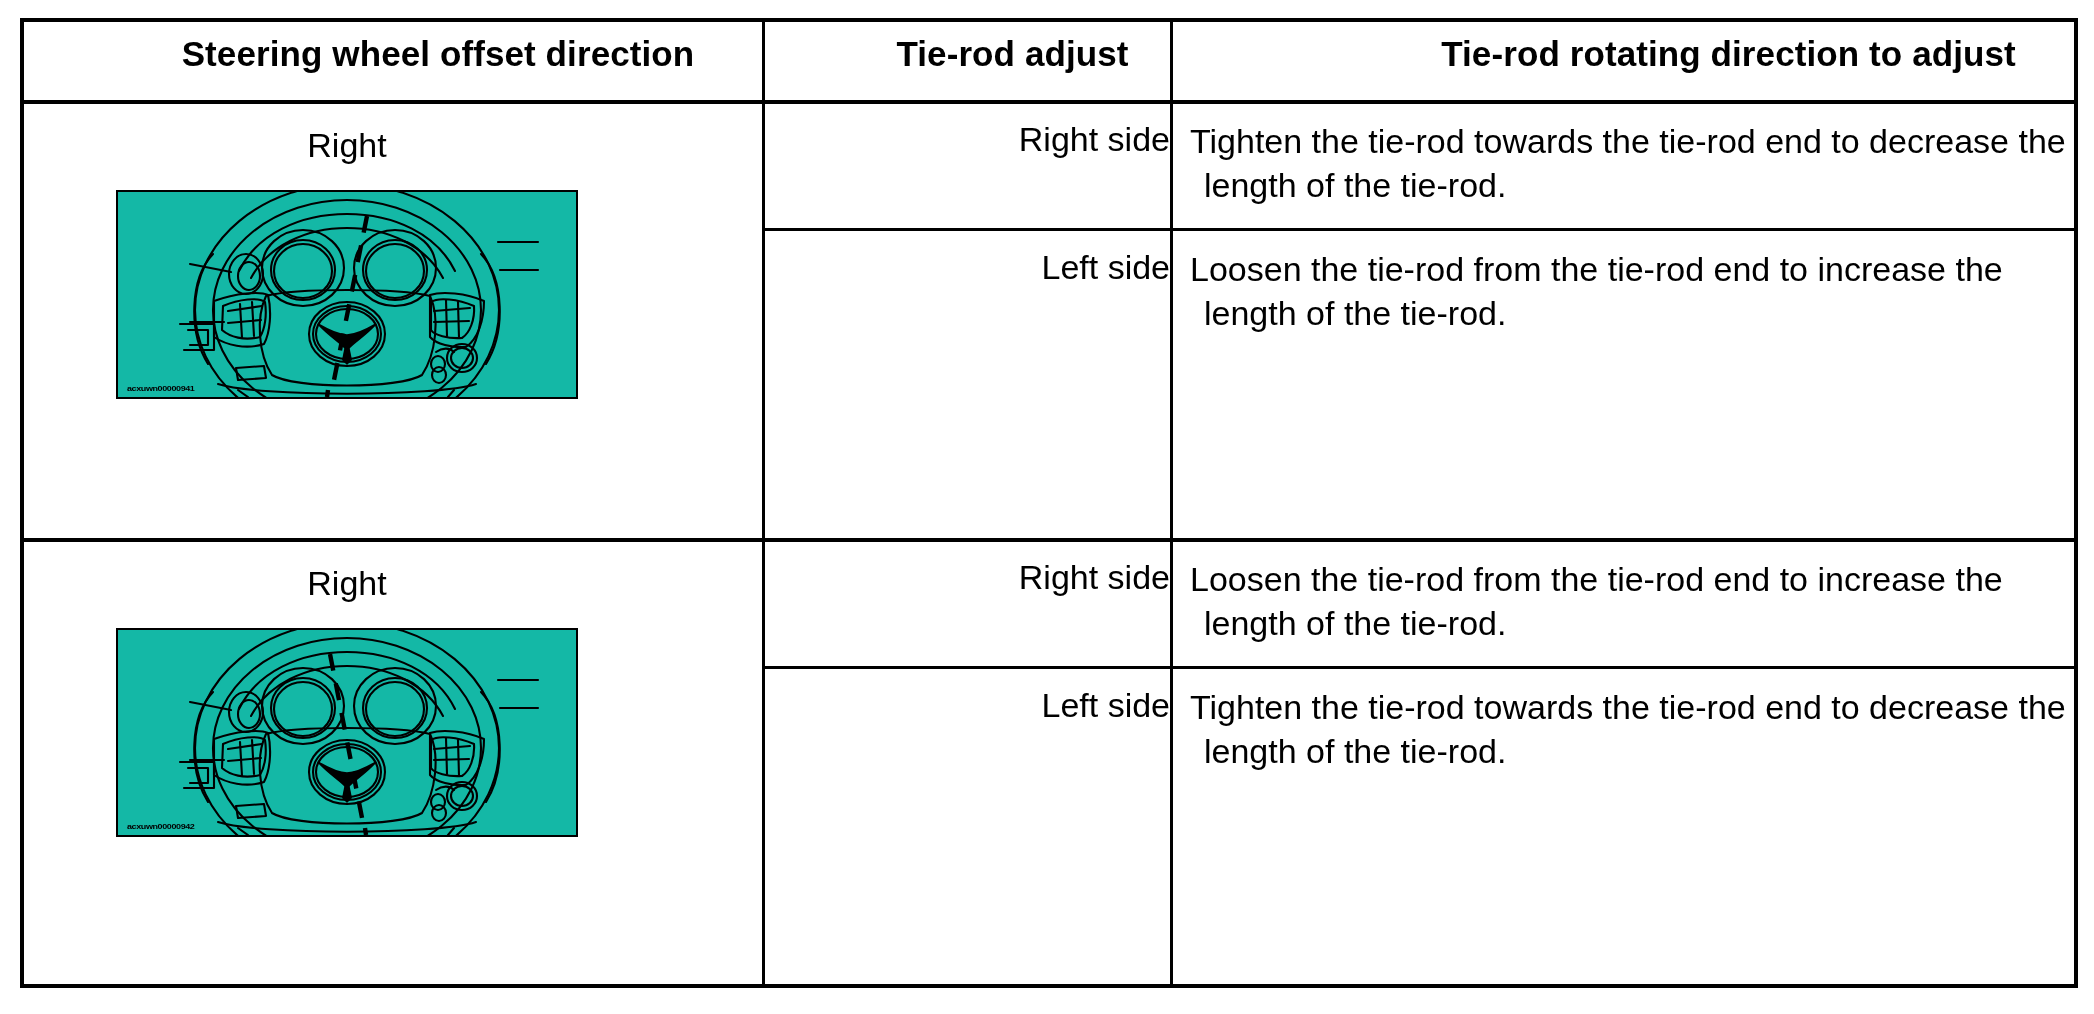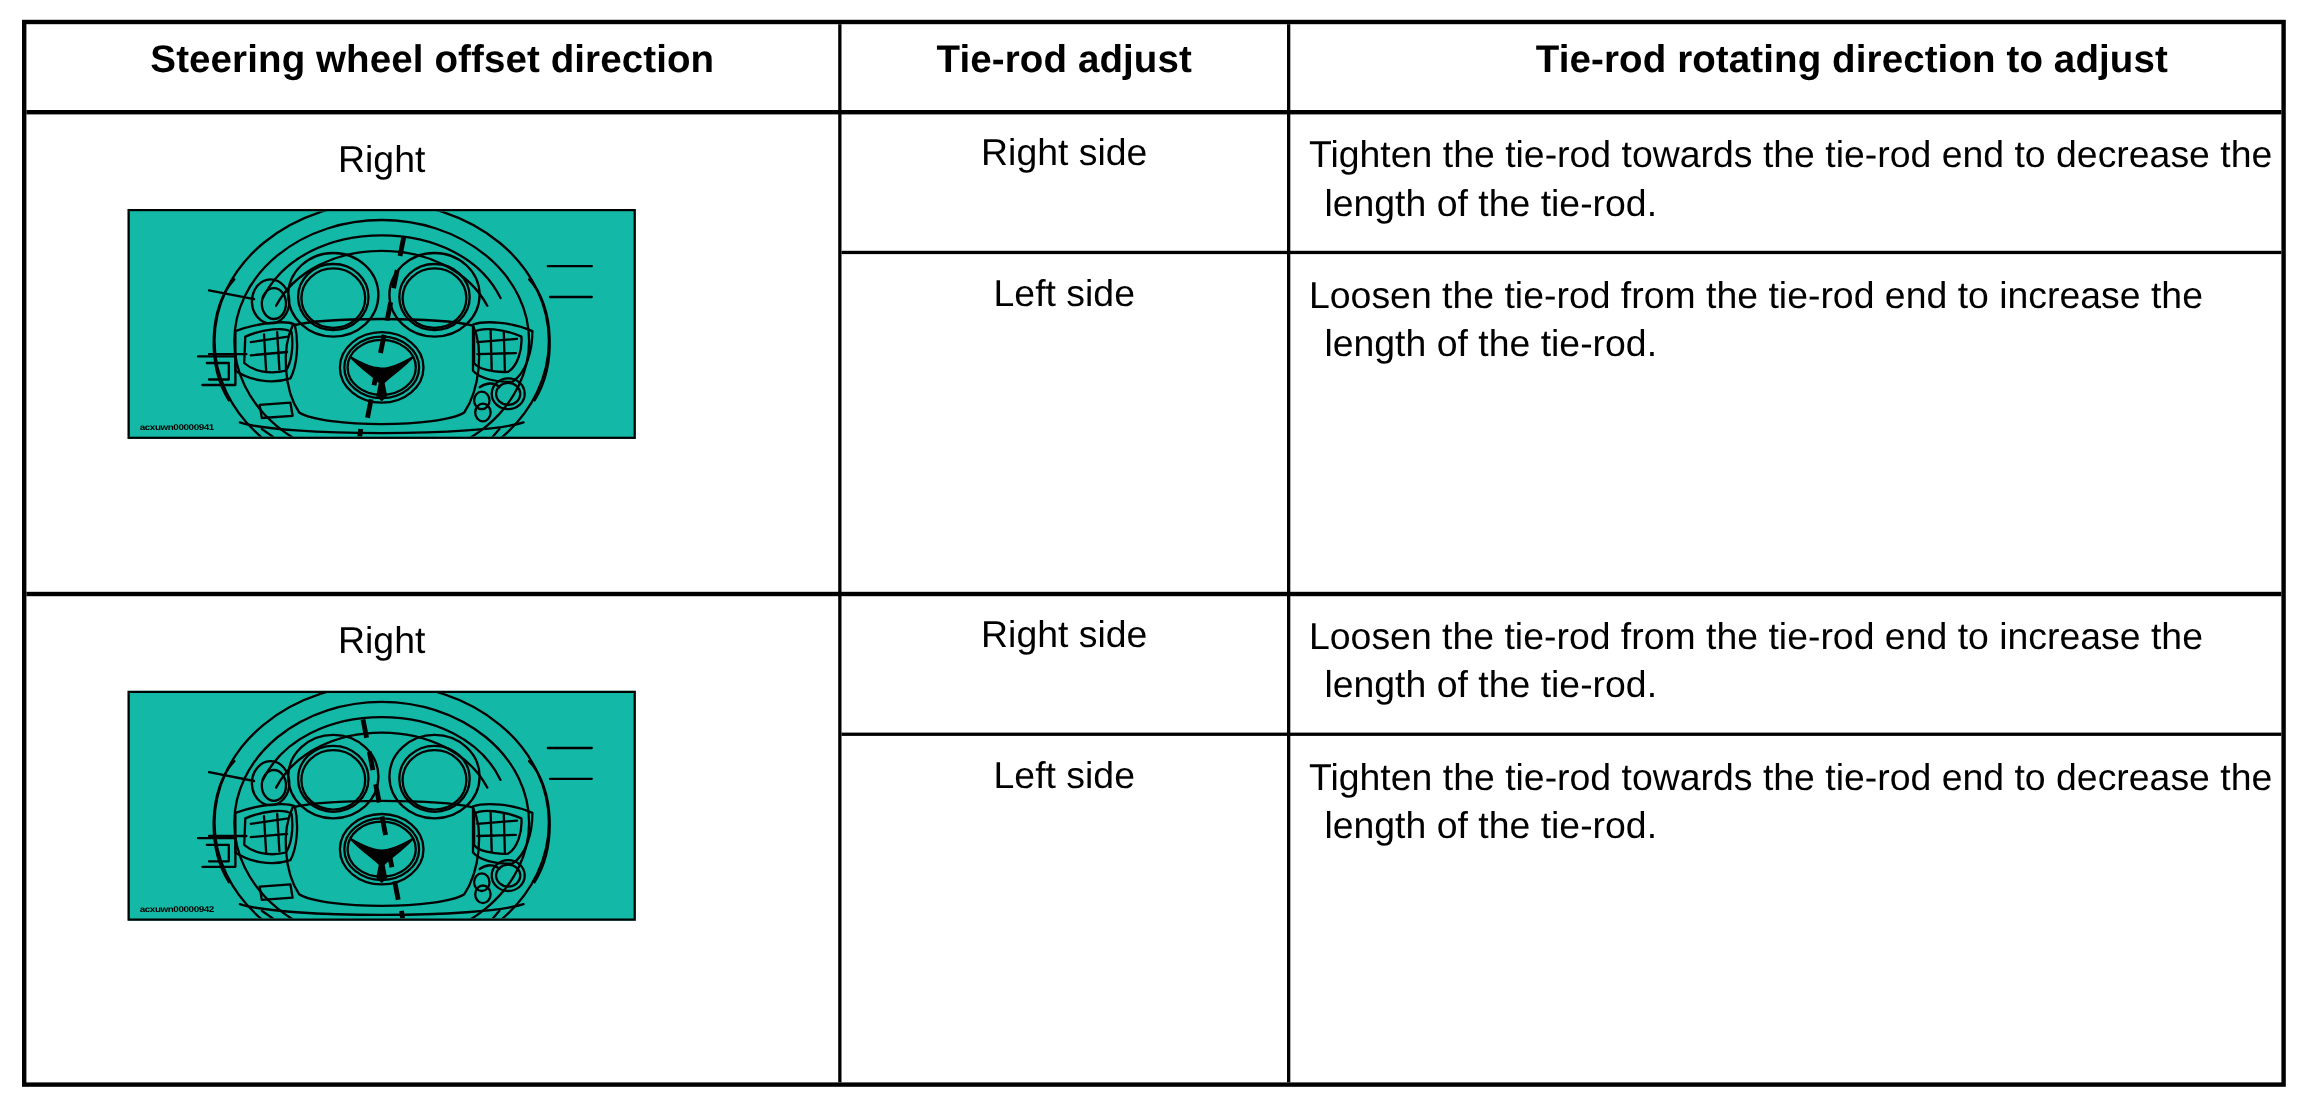--- a/index.html
+++ b/index.html
@@ -56,20 +56,21 @@
 
   
   .hdr {
     position: absolute;
     top: 0;
     height: 64px;
     display: flex;
     align-items: center;
     justify-content: center;
     text-align: center;
+    margin-left: 45px;
   }
   .hdr span {
     font-size: 35px;
     font-weight: bold;
     letter-spacing: 0.1px;
     line-height: 1.1;
   }
   .hdr-c1 { left: 0;      width: 738px; }
   .hdr-c2 { left: 741px;  width: 405px; border-radius: 32px; }
   .hdr-c3 { left: 1205px; width: 909px; }
@@ -109,21 +110,21 @@
     color: #000000;
     transform: scaleY(0.85);
     transform-origin: left bottom;
   }
 
   
   .sidecell {
     position: absolute;
     left: 741px;
     width: 405px;
-    text-align: center;
+    text-align: right;
   }
   .sidecell span {
     font-size: 34px;
     line-height: 1;
   }
 
   
   .instrcell {
     position: absolute;
     left: 1149px;

